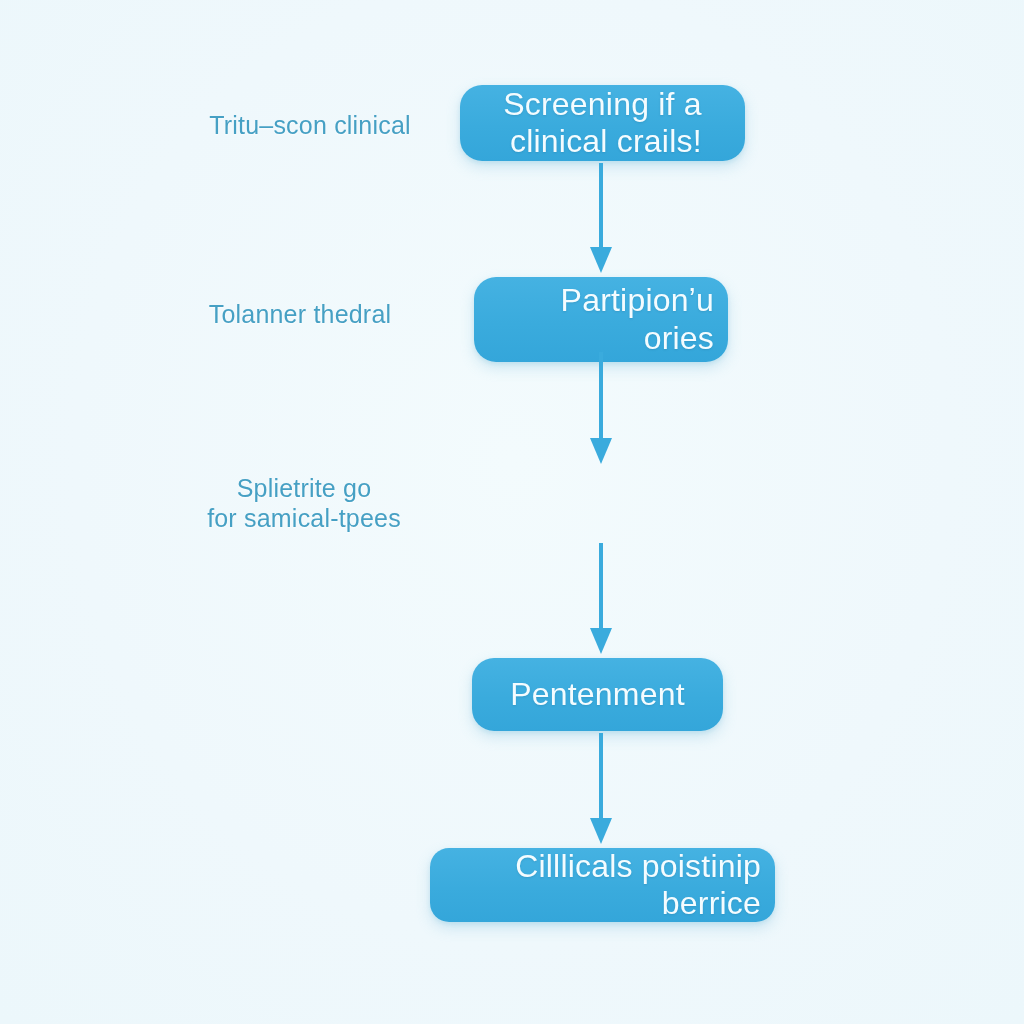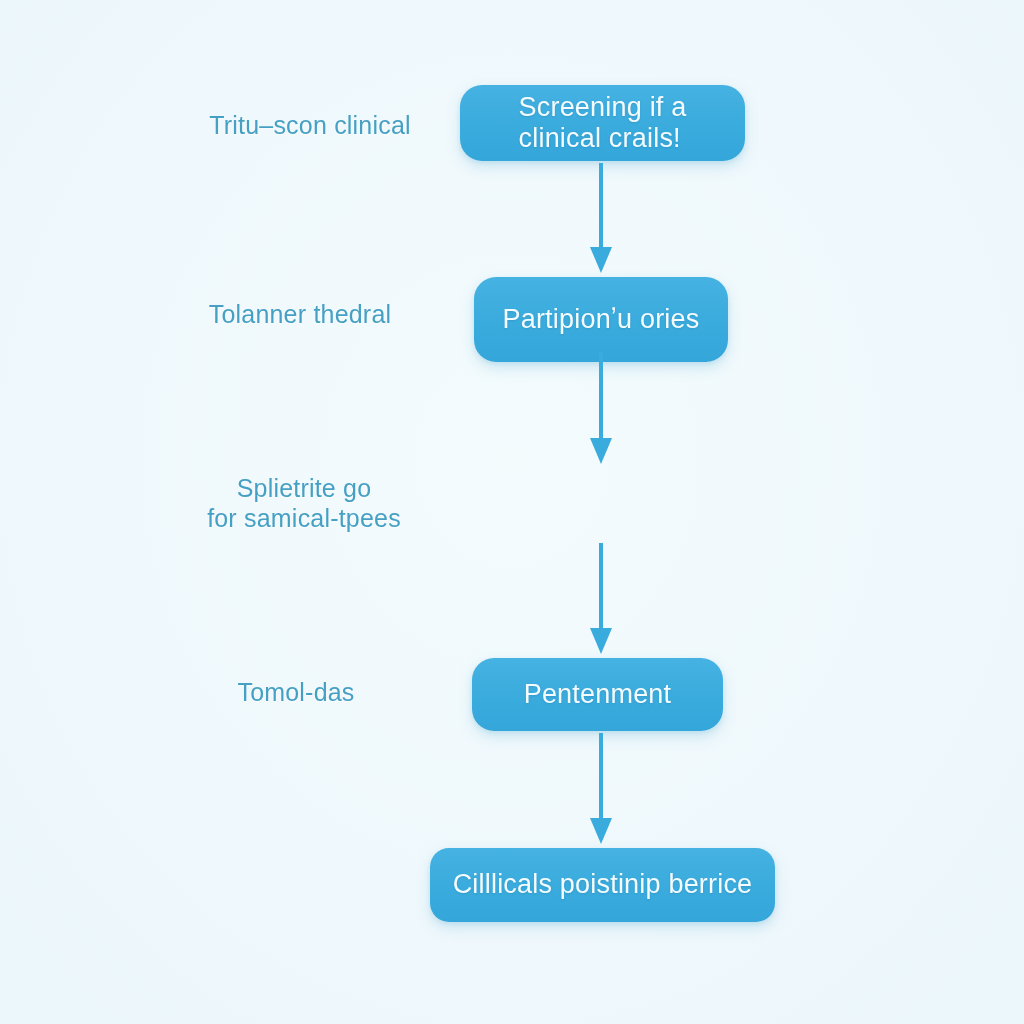--- a/index.html
+++ b/index.html
@@ -41,23 +41,23 @@
     border-radius: 22px;
     box-shadow: 0 6px 14px rgba(120, 190, 220, 0.30),
                 0 2px 4px rgba(120, 190, 220, 0.22);
     display: flex;
     align-items: center;
     justify-content: center;
     box-sizing: border-box;
   }
   .node-label {
     color: #f4fcff;
-    font-size: 27px;
+    font-size: 32px;
     line-height: 1.16;
-    text-align: left;
+    text-align: right;
     white-space: pre-line;
     letter-spacing: 0.2px;
     text-shadow: 0 1px 2px rgba(40,120,160,0.30);
     padding: 0 14px;
   }
 
   
   .connector {
     position: absolute;
   }
@@ -68,21 +68,20 @@
 
 <div id="canvas">
 
   <div class="side-label" style="left:190px; top:111px; width:240px;">Tritu–scon clinical</div>
 
   <div class="side-label" style="left:190px; top:300px; width:220px;">Tolanner thedral</div>
 
   <div class="side-label" style="left:188px; top:474px; width:232px;">Splietrite go
 for samical-tpees</div>
 
-  <div class="side-label" style="left:198px; top:678px; width:196px;">Tomol-das</div>
 
   <div class="node" style="left:460px; top:85px; width:285px; height:76px;">
     <span class="node-label">Screening if a
 clinical crails!</span>
   </div>
 
   <div class="node" style="left:474px; top:277px; width:254px; height:85px;">
     <span class="node-label">Partipionʼu ories</span>
   </div>
 

